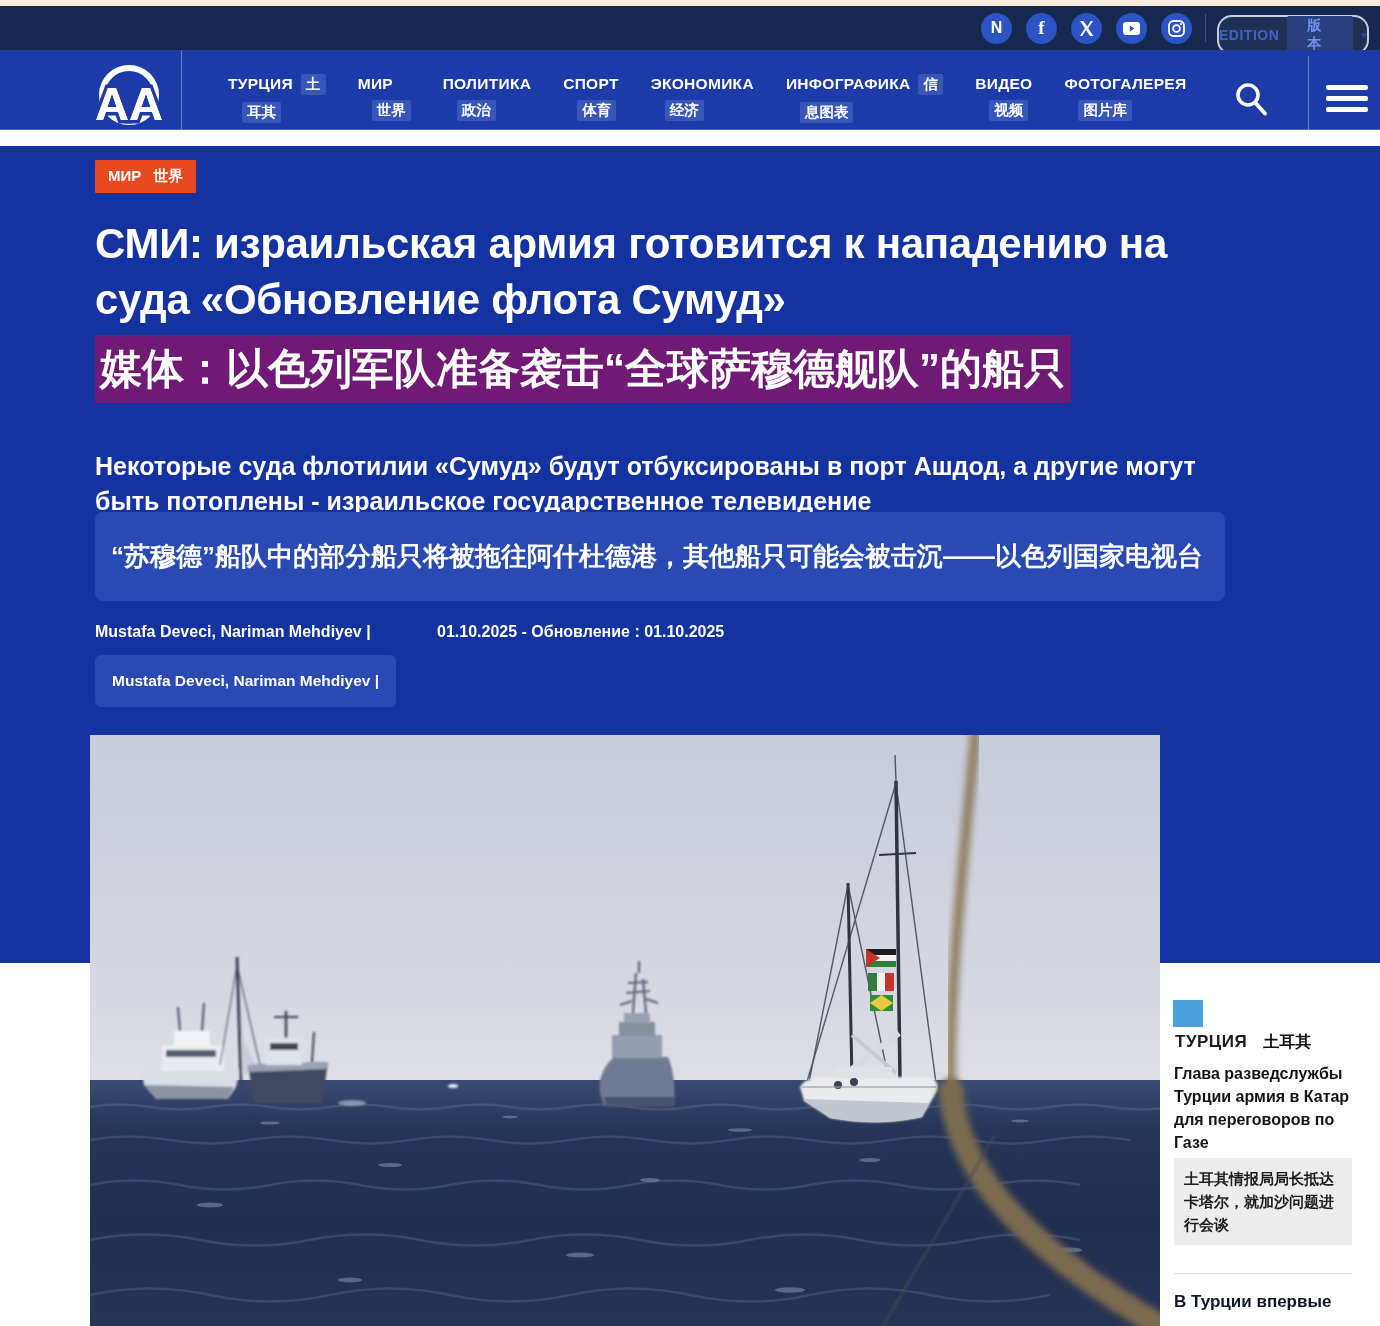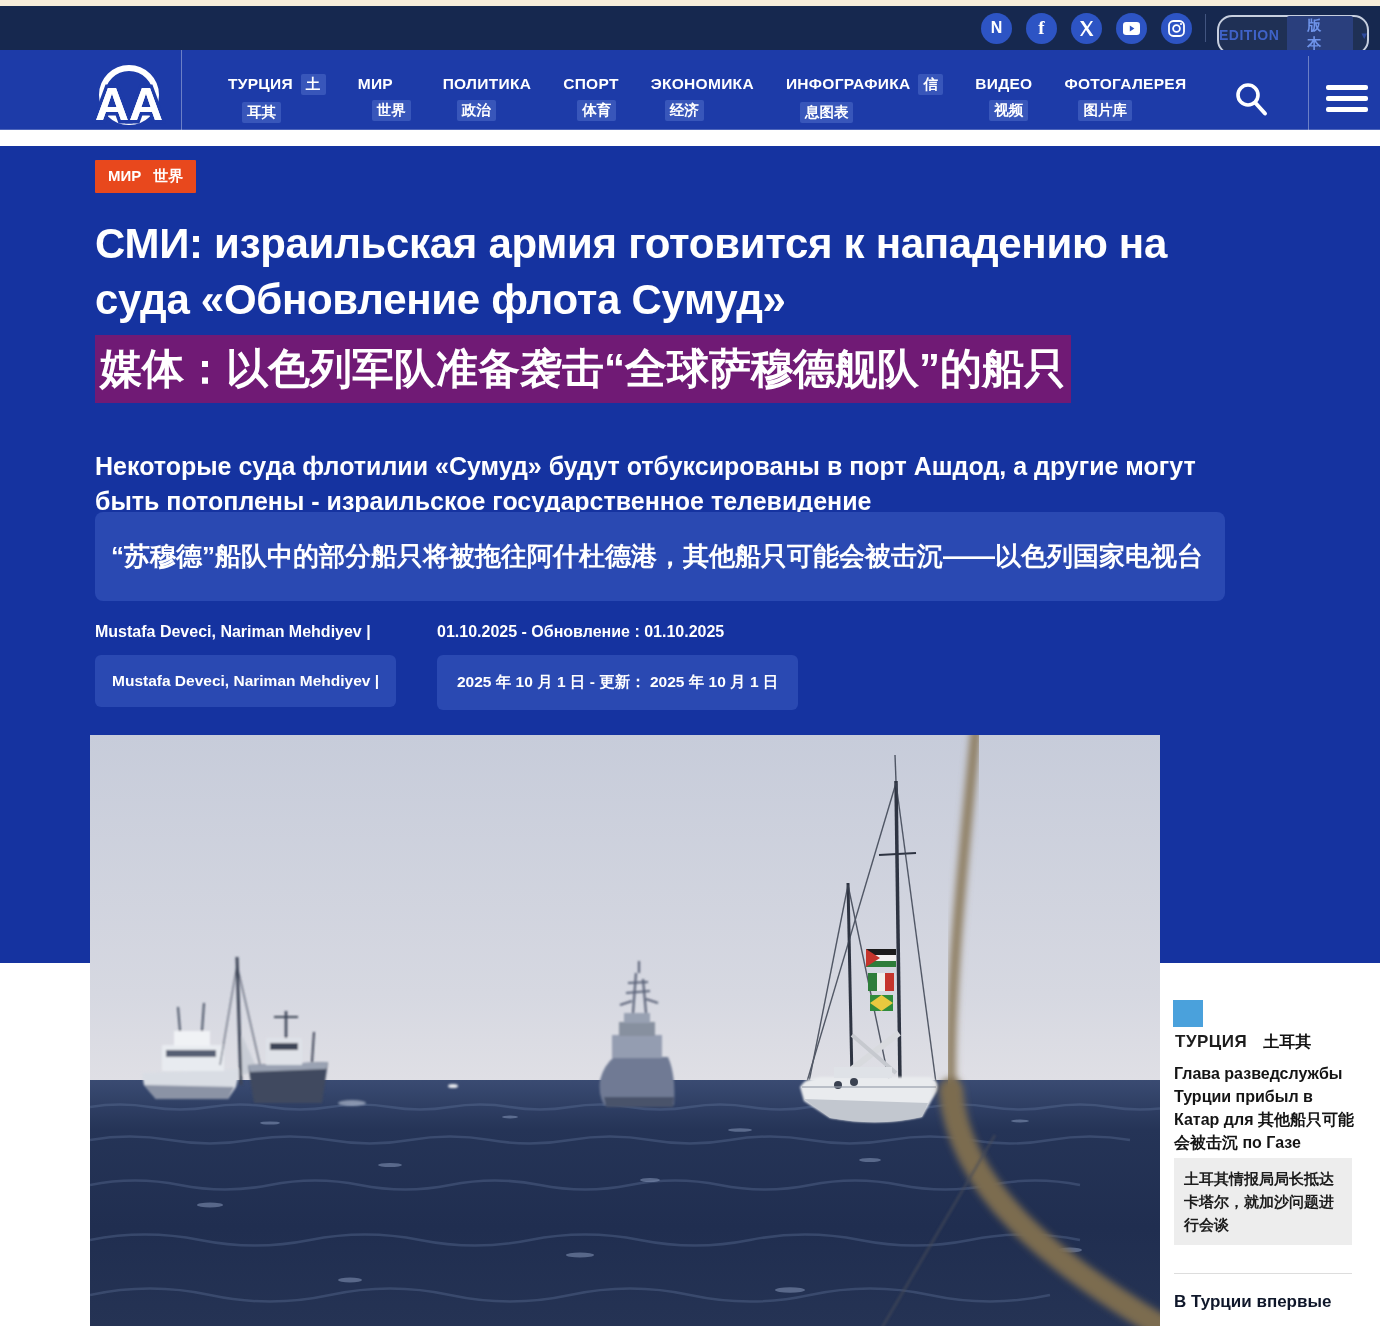--- a/index.html
+++ b/index.html
@@ -181,21 +181,20 @@
       <span>МИР</span>
       <span>世界</span>
     </div>
     <h1 class="h1-ru">СМИ: израильская армия готовится к нападению на суда «Обновление флота Сумуд»</h1>
     <div class="h1-cn">媒体：以色列军队准备袭击“全球萨穆德舰队”的船只</div>
     <div class="sub-ru">Некоторые суда флотилии «Сумуд» будут отбуксированы в порт Ашдод, а другие могут быть потоплены - израильское государственное телевидение</div>
     <div class="sub-cn">“苏穆德”船队中的部分船只将被拖往阿什杜德港，其他船只可能会被击沉——以色列国家电视台</div>
     <div class="byline">Mustafa Deveci, Nariman Mehdiyev  |</div>
     <div class="dateline">01.10.2025 - Обновление : 01.10.2025</div>
     <div class="byline-cn">Mustafa Deveci, Nariman Mehdiyev |</div>
-    <div class="dateline-cn">2025 年 10 月 1 日 - 更新： 2025 年 10 月 1 日</div>
   </div>
 
   <svg class="photo" viewBox="0 0 1070 591" preserveAspectRatio="none">
     <defs>
       <linearGradient id="sky" x1="0" y1="0" x2="0" y2="1">
         <stop offset="0" stop-color="#c7ccda"></stop>
           <stop offset="0.75" stop-color="#d6d8e1"></stop>
           <stop offset="1" stop-color="#dfdfe5"></stop>
       </linearGradient>
       <linearGradient id="sea" x1="0" y1="0" x2="0" y2="1">
@@ -325,19 +324,19 @@
       <path d="M790,596 L905,400" stroke="#474c58" stroke-width="3" opacity="0.55" filter="url(#b1)"></path>
     </g>
   </svg>
 
   <div class="sidebar">
     <div class="side-sq"></div>
     <div class="side-head">
       <span class="ru">ТУРЦИЯ</span>
       <span class="cn">土耳其</span>
     </div>
-    <div class="side-story1">Глава разведслужбы Турции прибыл в Катар для 其他船只可能会被击沉 по Газе</div>
+    <div class="side-story1">Глава разведслужбы Турции армия в Катар для переговоров по Газе</div>
     <div class="side-graybox">土耳其情报局局长抵达卡塔尔，就加沙问题进行会谈</div>
     <div class="side-div"></div>
     <div class="side-story2">В Турции впервые</div>
   </div>
 
 </div>
 
 </body></html>

